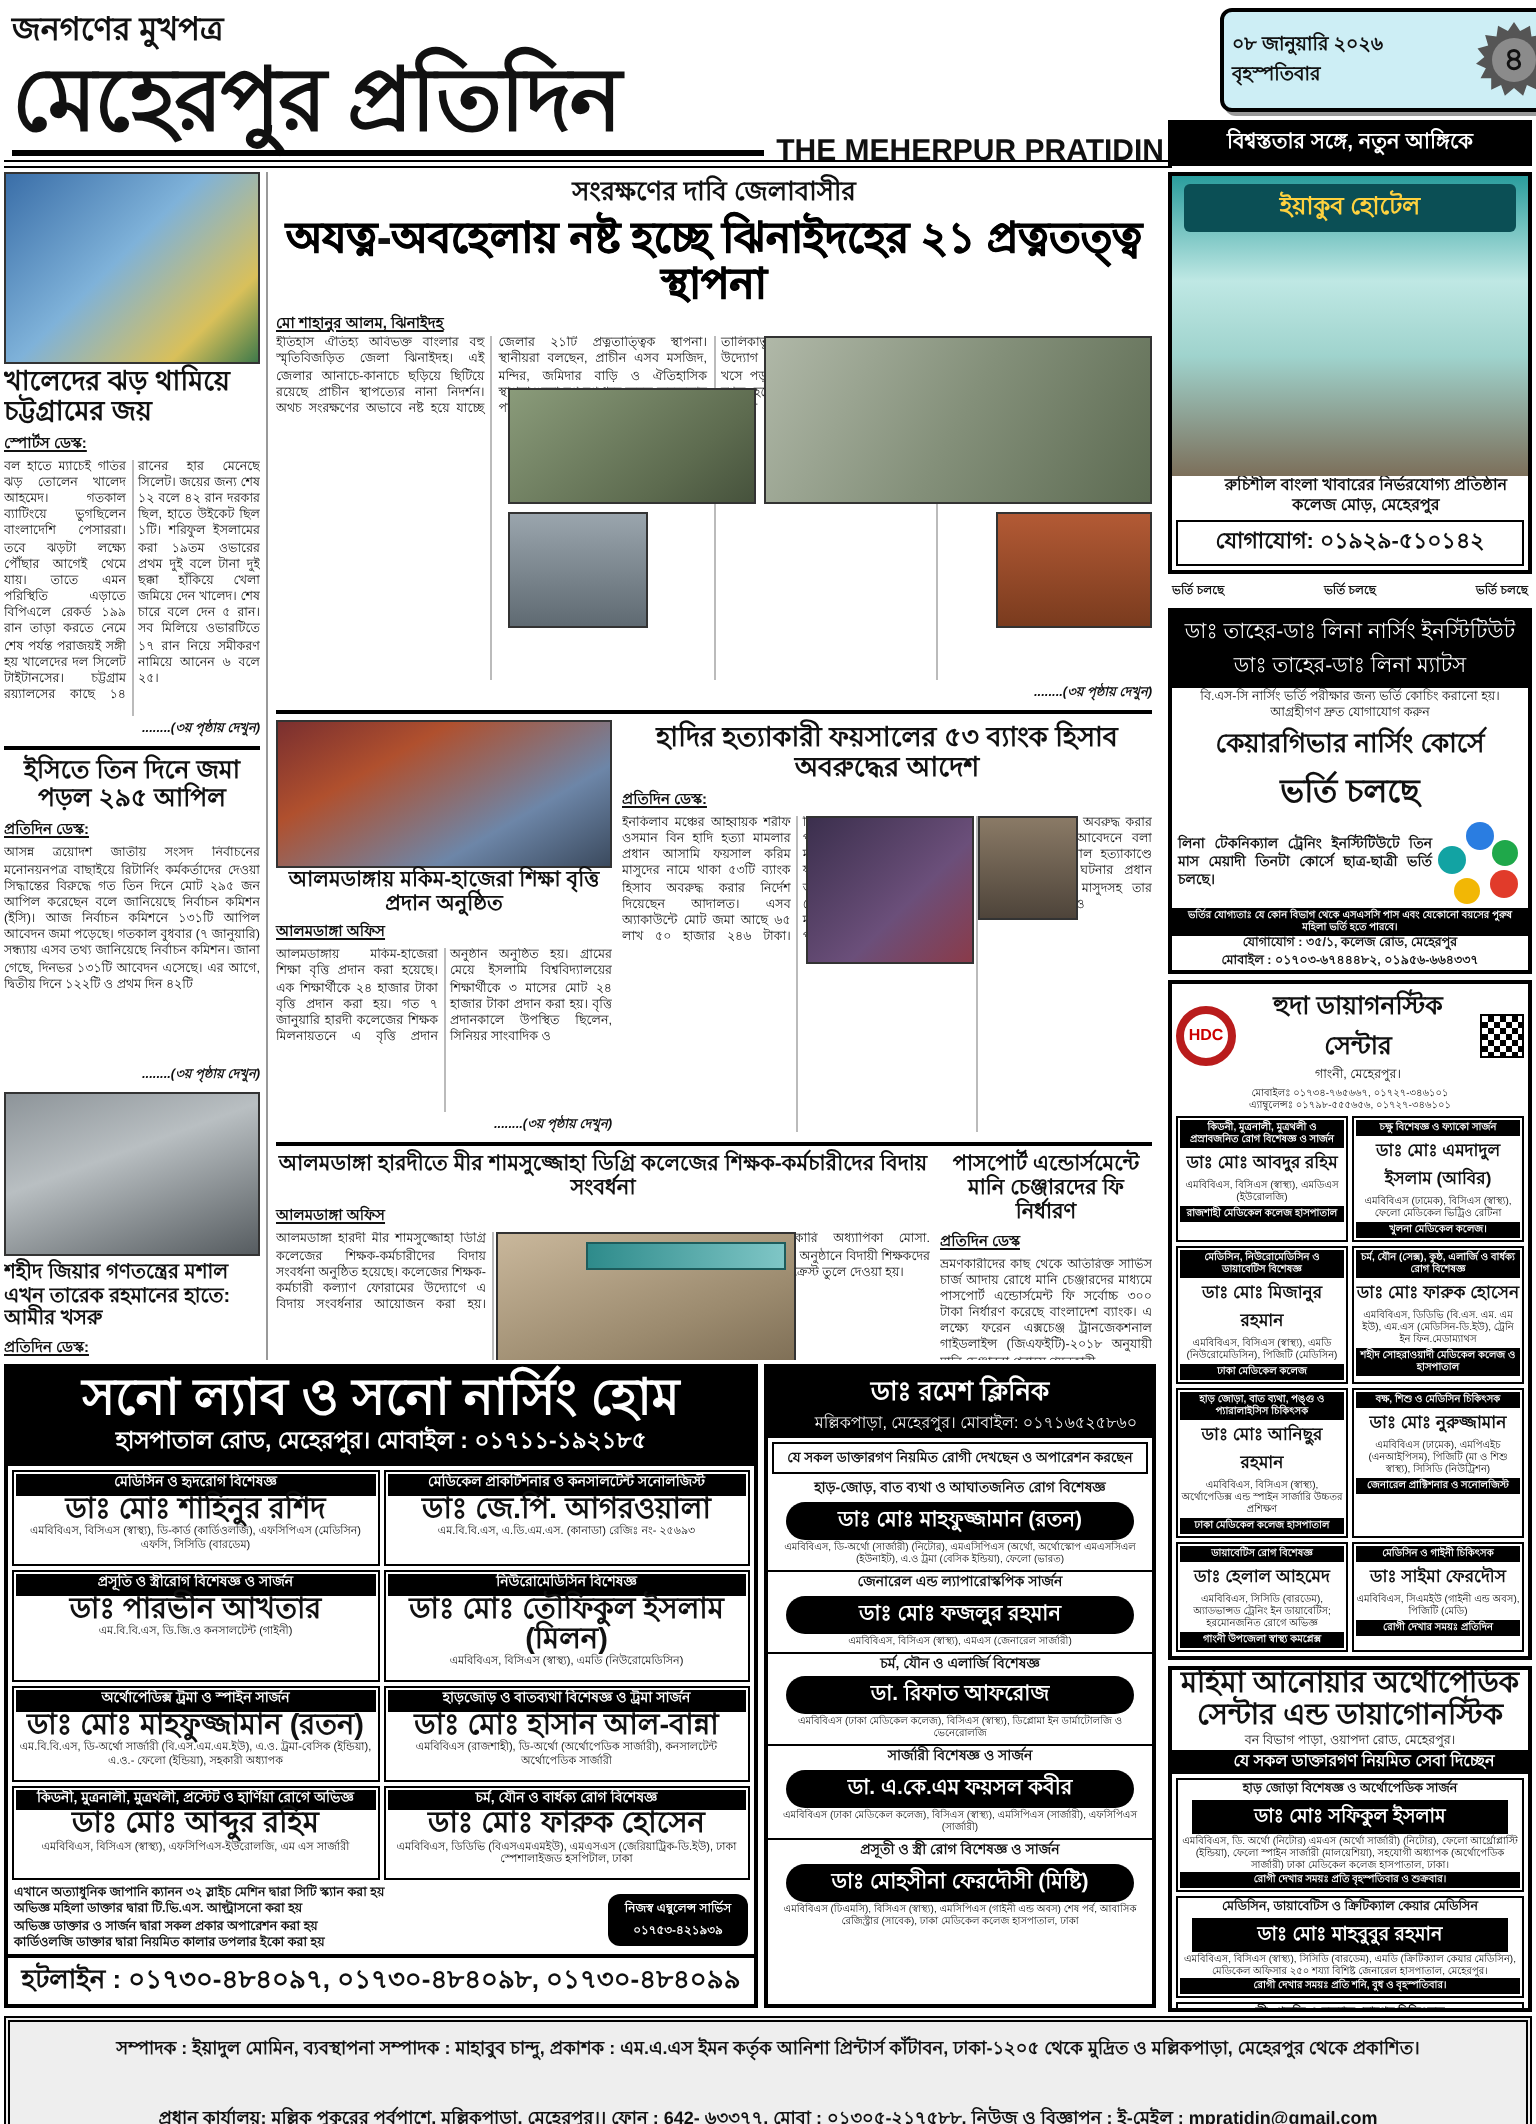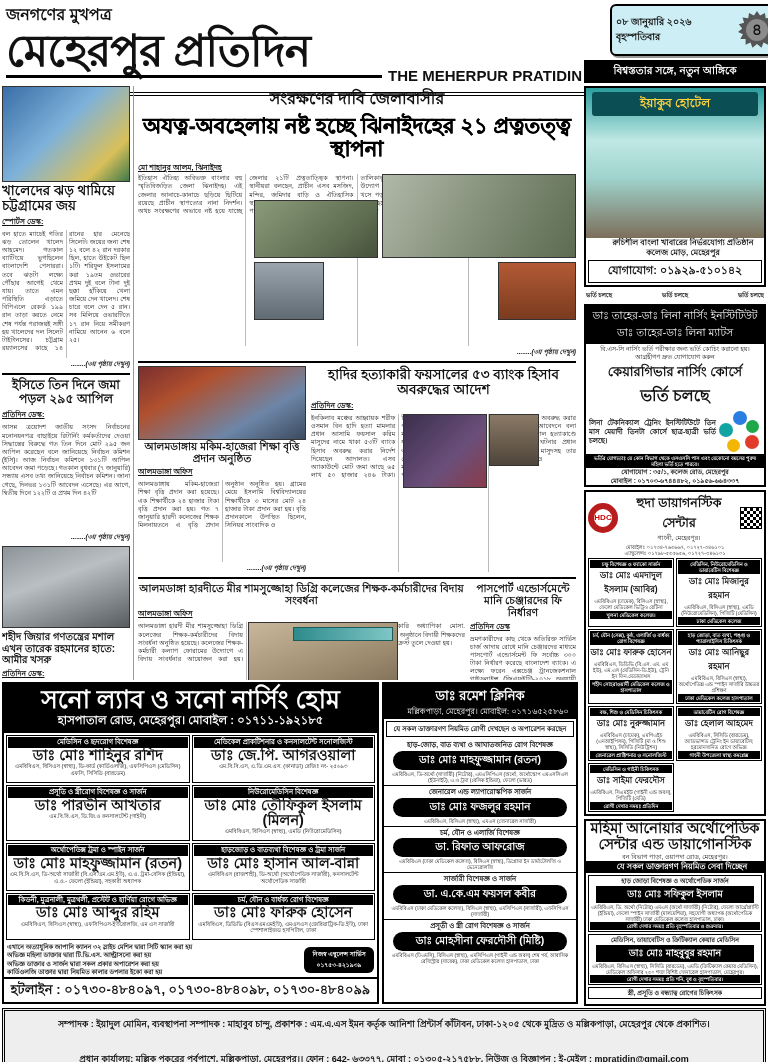--- a/index.html
+++ b/index.html
@@ -18,57 +18,57 @@
   .box { border:1px solid #000; }
   .box2 { border:2px solid #000; }
   .photo { border:1px solid #333; }
   .byline { font-size:7.5px; font-weight:bold; text-decoration:underline; margin:2px 0; }
   .cont { font-size:6.5px; font-style:italic; font-weight:bold; text-align:right; margin-top:1px; }
   .cols2 { column-count:2; column-gap:6px; column-rule:1px solid #bbb; }
   .cols3 { column-count:3; column-gap:6px; column-rule:1px solid #bbb; }
   .cols4 { column-count:4; column-gap:7px; column-rule:1px solid #bbb; }
 
   
-  #masthead { left:2px; top:0; width:584px; height:96px; border-bottom:4px double #000; padding:2px 4px 0 4px; }
+  #masthead { left:2px; top:0; width:584px; height:84px; border-bottom:4px double #000; padding:2px 4px 0 4px; }
   .tagline { font-size:16px; font-weight:bold; }
   .np-title { font-size:44px; font-weight:bold; letter-spacing:-1px; line-height:1.0; }
   .sub-row { display:flex; align-items:flex-end; gap:6px; margin-top:-6px; }
   .sub-line { flex:1; border-top:3px solid #000; height:0; margin-bottom:6px; }
   .sub-en { font-size:15px; font-weight:bold; }
   #datebox { left:592px; top:4px; width:172px; height:52px; background:#cdeef5; border:2px solid #000; border-radius:6px; display:flex; align-items:center; justify-content:space-between; padding:2px 4px; box-shadow:2px 2px 0 #999;margin-left:18px; }
   .date-text { font-size:9.5px; font-weight:bold; }
   .starburst { width:38px; height:38px; background:#555; clip-path:polygon(50% 0%,58% 12%,71% 5%,73% 19%,88% 17%,84% 31%,98% 35%,89% 46%,100% 55%,87% 61%,94% 74%,80% 74%,80% 89%,67% 83%,62% 97%,50% 87%,38% 97%,33% 83%,20% 89%,20% 74%,6% 74%,13% 61%,0% 55%,11% 46%,2% 35%,16% 31%,12% 17%,27% 19%,29% 5%,42% 12%); display:flex; align-items:center; justify-content:center; flex:0 0 auto; }
   .starburst span { font-size:16px; font-weight:bold; color:#111; background:#8b8b8b; border-radius:50%; width:22px; height:22px; display:flex; align-items:center; justify-content:center; }
 
   
   #leftcol { left:2px; top:86px; width:132px; height:594px; border-right:1px solid #999; padding-right:3px; overflow:hidden; }
   .h-sport { font-size:13.5px; font-weight:bold; line-height:1.1; margin:2px 0; }
   .h-ec { font-size:12.5px; font-weight:bold; line-height:1.15; text-align:center; margin:3px 0; }
   .h-zia { font-size:10px; font-weight:bold; line-height:1.15; margin:2px 0; }
   .divider { border-top:2px solid #000; margin:3px 0; }
 
   
   #centercol { left:136px; top:86px; width:442px; height:594px; overflow:hidden; padding:0 2px; }
-  .kicker { font-size:16px; font-weight:bold; text-align:center; }
+  .kicker { font-size:13px; font-weight:bold; text-align:center; }
   .h-main { font-size:21px; font-weight:bold; text-align:center; line-height:1.1; margin:1px 0 2px 0; -webkit-text-stroke:0.4px #000; }
   .main-body { position:relative; height:172px; overflow:hidden; }
   .h-hadi { font-size:13.5px; font-weight:bold; text-align:center; line-height:1.1; margin:2px 0; }
   .h-sub { font-size:10.5px; font-weight:bold; line-height:1.15; }
   .rowflex { display:flex; gap:5px; }
 
   
   #sidebar { left:584px; top:60px; width:182px; height:946px; display:flex; flex-direction:column; gap:3px; overflow:hidden; }
   .trust { background:#000; color:#fff; font-size:10.5px; font-weight:bold; text-align:center; padding:3px 0; }
   .hotel-photo { height:150px; position:relative; background:linear-gradient(180deg,#2a9d9d 0%,#bfe8e4 35%,#9fd3cd 60%,#7c6f5a 100%); }
   .hotel-sign { position:absolute; top:4px; left:6px; right:6px; background:#0b4f55; color:#ffd23f; font-size:12px; font-weight:bold; text-align:center; padding:2px 0; border-radius:3px; }
   .admission-strip { display:flex; justify-content:space-between; font-size:6px; font-weight:bold; padding:0 2px; }
   .nursing-head { background:#000; color:#fff; text-align:center; padding:2px; }
   .dots-logo { position:relative; width:42px; height:42px; flex:0 0 auto; }
   .dots-logo i { position:absolute; border-radius:50%; }
-  .hdc-logo { width:30px; height:30px; border:6px solid #b91c1c; border-radius:50%; color:#c00; font-size:8px; font-weight:bold; display:flex; align-items:center; justify-content:center; flex:0 0 auto; }
+  .hdc-logo { width:30px; height:30px; border:4px solid #b91c1c; border-radius:50%; color:#c00; font-size:8px; font-weight:bold; display:flex; align-items:center; justify-content:center; flex:0 0 auto; }
   .qr { width:22px; height:22px; background:repeating-conic-gradient(#000 0 25%, #fff 0 50%) 0 0/6px 6px; border:1px solid #000; flex:0 0 auto; }
   .hd-grid { display:grid; grid-template-columns:1fr 1fr; gap:2px; padding:2px; }
   .hd-cell { border:1px solid #000; padding:1px; display:flex; flex-direction:column; gap:1px; }
   .hd-name { font-size:8.5px; font-weight:bold; text-align:center; }
   .mh-title { font-size:14.5px; font-weight:bold; text-align:center; line-height:1.1; }
   .mh-doc { border:1px solid #000; margin:2px; padding:1px; }
   .mh-name { background:#000; color:#fff; font-size:9.5px; font-weight:bold; text-align:center; margin:1px 6px; padding:1px 16px; }
 
   
   #sono { left:2px; top:682px; width:377px; height:322px; border:2px solid #000; display:flex; flex-direction:column; }
@@ -237,20 +237,26 @@
         <div style="flex:1;">
           <div class="c b" style="font-size:12.5px;">হুদা ডায়াগনস্টিক সেন্টার</div>
           <div class="t6 c">গাংনী, মেহেরপুর।</div>
         </div>
         <div class="qr"></div>
       </div>
       <div class="t5 c">মোবাইলঃ ০১৭৩৪-৭৬৫৬৬৭, ০১৭২৭-৩৪৬১০১</div>
       <div class="t5 c">এ্যাম্বুলেন্সঃ ০১৭৯৮-৫৫৫৬৫৬, ০১৭২৭-৩৪৬১০১</div>
       <div class="hd-grid">
         <div class="hd-cell">
+          <div class="bar t5">কিডনী, মুত্রনালী, মুত্রথলী ও প্রস্রাবজনিত রোগ বিশেষজ্ঞ ও সার্জন</div>
+          <div class="hd-name">ডাঃ মোঃ আবদুর রহিম</div>
+          <div class="t5 c">এমবিবিএস, বিসিএস (স্বাস্থ্য), এমডিএস (ইউরোলজি)</div>
+          <div class="bar t5">রাজশাহী মেডিকেল কলেজ হাসপাতাল</div>
+        </div>
+        <div class="hd-cell">
           <div class="bar t5">চক্ষু বিশেষজ্ঞ ও ফ্যাকো সার্জন</div>
           <div class="hd-name">ডাঃ মোঃ এমদাদুল ইসলাম (আবির)</div>
           <div class="t5 c">এমবিবিএস (ঢামেক), বিসিএস (স্বাস্থ্য), ফেলো মেডিকেল ভিট্রিও রেটিনা</div>
           <div class="bar t5">খুলনা মেডিকেল কলেজ।</div>
         </div>
         <div class="hd-cell">
           <div class="bar t5">মেডিসিন, নিউরোমেডিসিন ও ডায়াবেটিস বিশেষজ্ঞ</div>
           <div class="hd-name">ডাঃ মোঃ মিজানুর রহমান</div>
           <div class="t5 c">এমবিবিএস, বিসিএস (স্বাস্থ্য), এমডি (নিউরোমেডিসিন), পিজিটি (মেডিসিন)</div>
           <div class="bar t5">ঢাকা মেডিকেল কলেজ</div>

